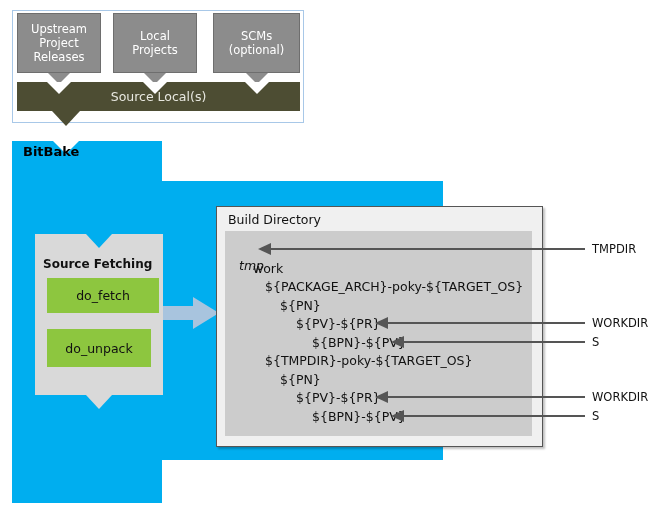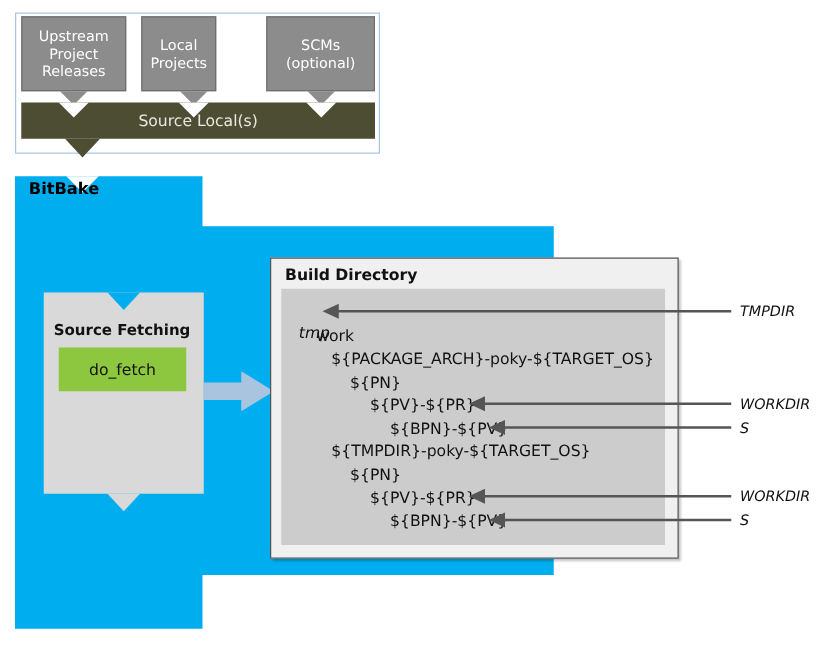--- a/index.html
+++ b/index.html
@@ -35,21 +35,21 @@
     color: #ffffff;
     font-size: 11.5px;
     line-height: 14px;
     text-align: center;
     display: flex;
     align-items: center;
     justify-content: center;
     padding: 13px;
   }
   #src-box-0 { left: 17px;  top: 13px; width: 84px; height: 60px; }
-  #src-box-1 { left: 113px; top: 13px; width: 60px; height: 60px; }
+  #src-box-1 { left: 113px; top: 13px; width: 84px; height: 60px; }
   #src-box-2 { left: 213px; top: 13px; width: 87px; height: 60px; }
 
   
   .notch-grey {
     position: absolute;
     width: 0; height: 0;
     border-left: 11px solid transparent;
     border-right: 11px solid transparent;
     border-top: 11px solid #8c8c8c;
   }
@@ -173,21 +173,21 @@
   .task-box {
     position: absolute;
     background: #8dc63f;
     color: #111111;
     font-size: 12.5px;
     display: flex;
     align-items: center;
     justify-content: center;
     z-index: 7;
   }
-  #task-do-fetch  { left: 47px; top: 278px; width: 102px; height: 35px; }
+  #task-do-fetch  { left: 47px; top: 278px; width: 112px; height: 35px; }
   #task-do-unpack { left: 47px; top: 329px; width: 104px; height: 38px; }
 
   
   #transfer-arrow {
     position: absolute;
     left: 163px;
     top: 297px;
     width: 56px;
     height: 32px;
     z-index: 6;
@@ -204,21 +204,21 @@
     border: 1px solid #555555;
     box-sizing: border-box;
     box-shadow: 2px 2px 2px rgba(0,0,0,0.25);
     z-index: 7;
   }
   #build-dir-title {
     position: absolute;
     left: 228px;
     top: 212px;
     font-size: 12.5px;
-    font-weight: bold;
+    font-weight: normal;
     color: #111111;
     z-index: 9;
   }
   #tree-panel {
     position: absolute;
     left: 225px;
     top: 231px;
     width: 307px;
     height: 205px;
     background: #cccccc;
@@ -246,21 +246,20 @@
     border-bottom: 6px solid transparent;
     border-right: 13px solid #555555;
     z-index: 11;
   }
   .pointer-label {
     position: absolute;
     font-size: 11.5px;
     color: #111111;
     white-space: nowrap;
     z-index: 11;
-    font-style: italic;
   }
 </style>
 </head>
 <body>
 
 <div id="canvas">
 
   <div id="sources-container">
   </div>
 
@@ -295,20 +294,23 @@
   <div id="bitbake-top-notch"></div>
   <div id="bitbake-label">BitBake</div>
 
   <div id="source-fetching"></div>
   <div id="sf-notch-top"></div>
   <div id="sf-notch-bottom"></div>
   <div id="sf-title">Source Fetching</div>
 
   <div class="task-box" id="task-do-fetch">
     <span>do_fetch</span>
+  </div>
+  <div class="task-box" id="task-do-unpack">
+    <span>do_unpack</span>
   </div>
 
   <svg id="transfer-arrow" viewBox="0 0 56 32">
     <polygon points="0,9 30,9 30,0 56,16 30,32 30,23 0,23" fill="#a8c4de"></polygon>
   </svg>
 
   <div id="build-dir"></div>
   <div id="build-dir-title">Build Directory</div>
   <div id="tree-panel"></div>
 

